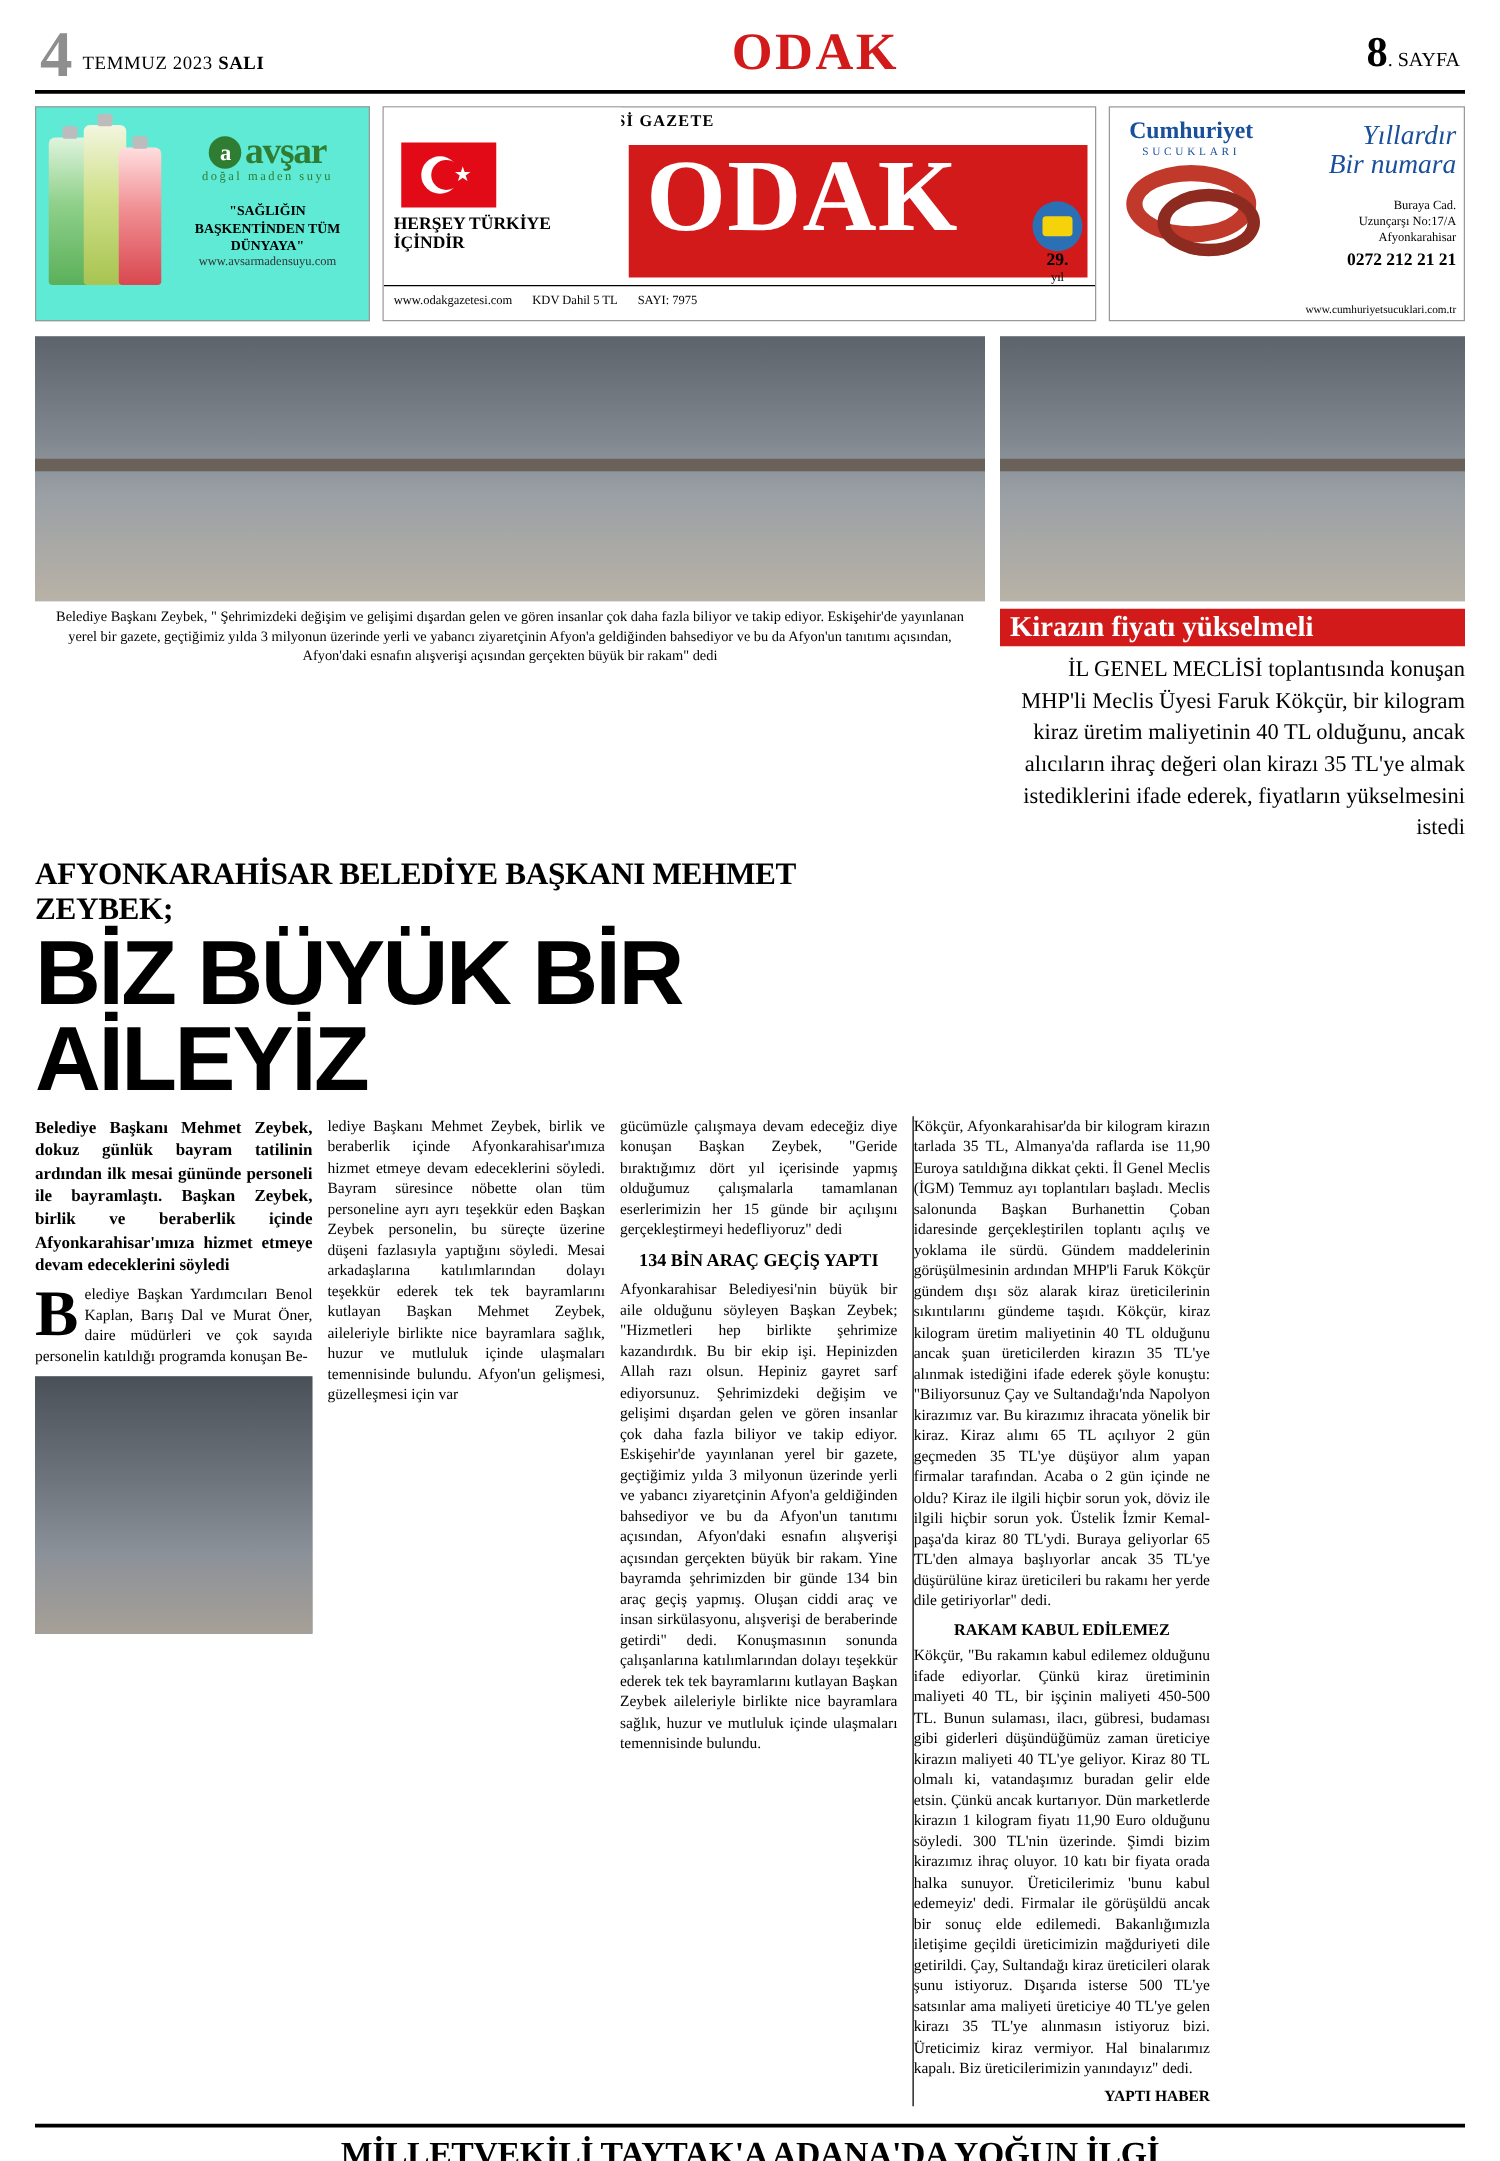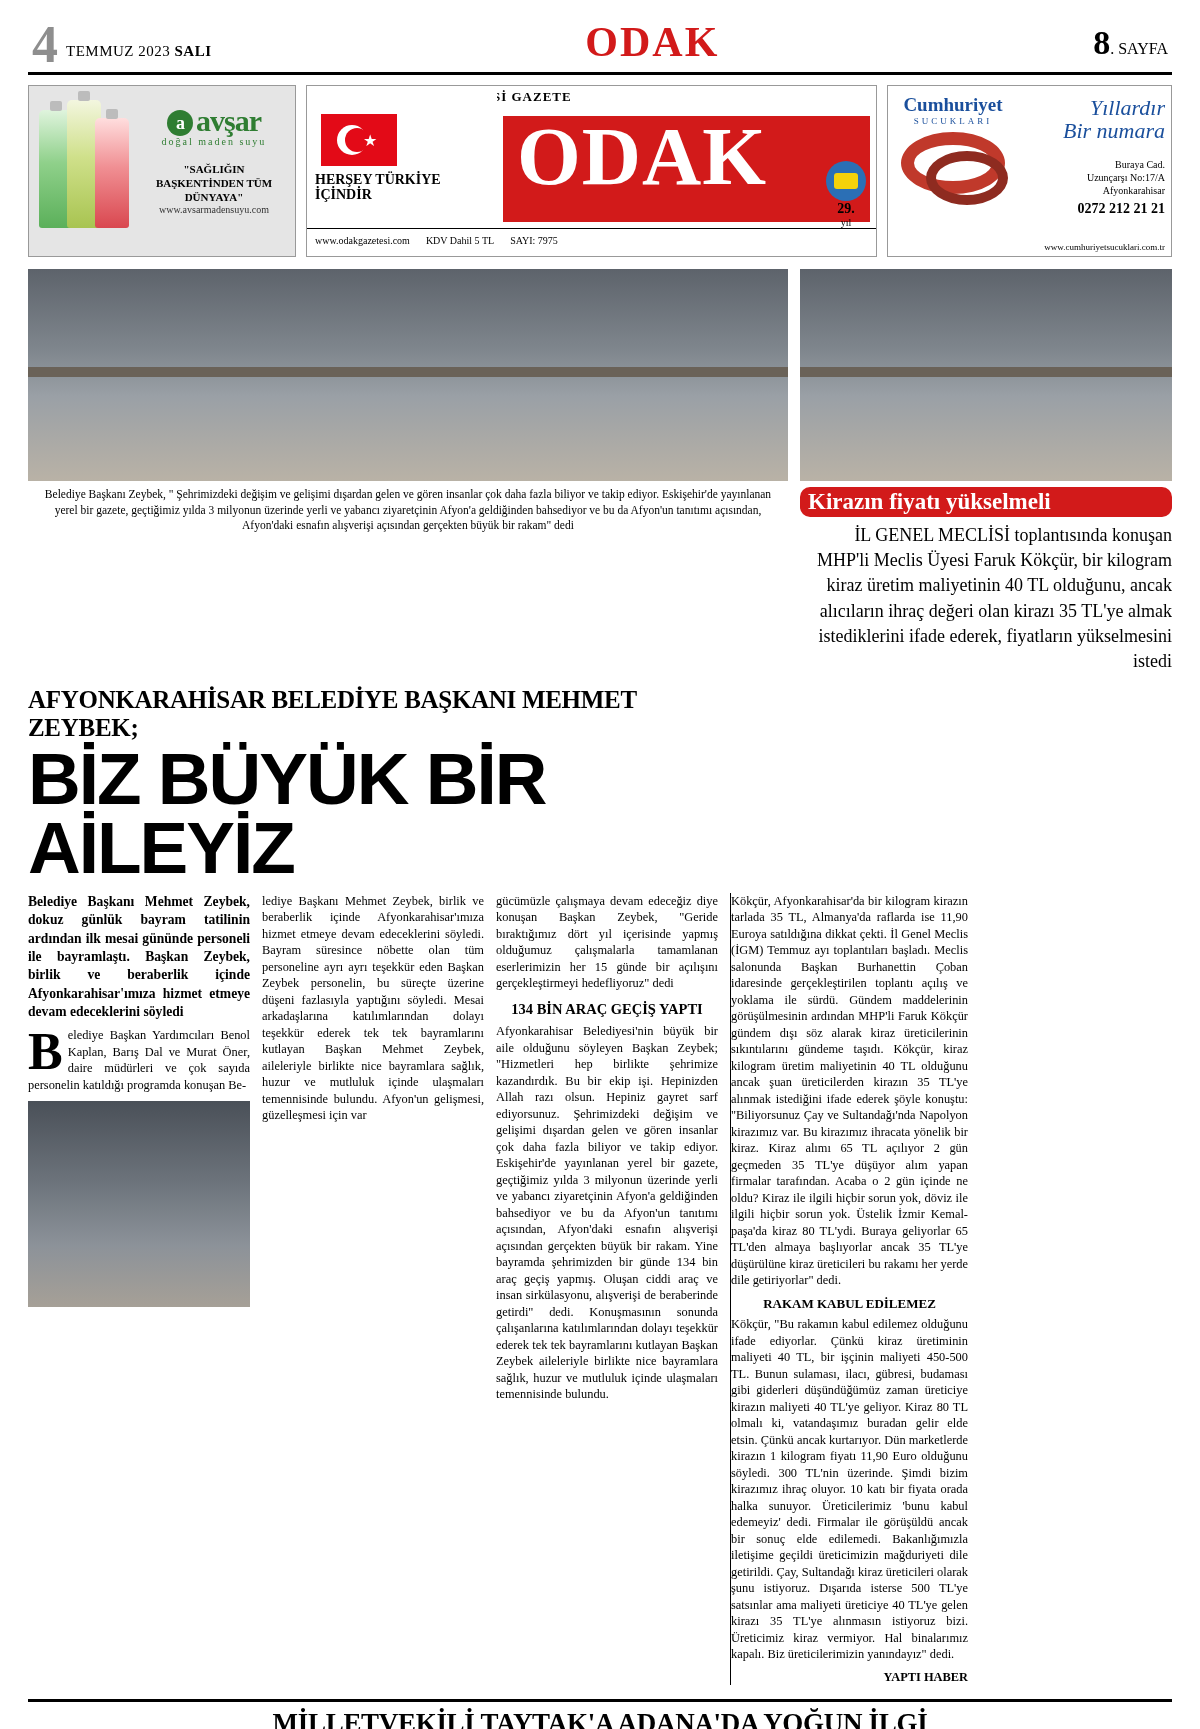--- a/index.html
+++ b/index.html
@@ -18,21 +18,21 @@
   .top-left { display:flex; align-items:flex-end; gap:8px; }
   .top-page-num { font-size:52px; font-weight:bold; color:#8e8e8e; line-height:0.8; font-family:"Liberation Serif", serif; }
   .top-date { font-size:15px; letter-spacing:0.5px; padding-bottom:6px; }
   .top-date b { font-weight:bold; }
   .top-center { font-size:42px; font-weight:bold; color:#d21a1a; letter-spacing:2px; font-family:"Liberation Serif", serif; }
   .top-right { font-size:16px; padding-bottom:4px; }
   .top-right .num { font-size:34px; font-weight:bold; }
 
   
   .adrow { display:flex; gap:10px; margin-top:10px; height:172px; }
-  .ad-left { width:268px; border:1px solid #999; position:relative; overflow:hidden; background:#e5e5e5; }
+  .ad-left { width:268px; border:1px solid #999; position:relative; overflow:hidden; background:#5eead4; }
   .ad-mid { flex:1; border:1px solid #999; position:relative; background:#fff; overflow:hidden; }
   .ad-right { width:285px; border:1px solid #999; position:relative; background:#fff; overflow:hidden; }
 
   .avsar-bottles { position:absolute; left:8px; top:10px; width:96px; height:132px; }
   .bottle { position:absolute; bottom:0; width:34px; border-radius:5px 5px 3px 3px; }
   .b1 { left:2px; height:118px; background:linear-gradient(180deg,#dff4dd 0%,#8fd08a 45%,#5bb05a 100%); }
   .b2 { left:30px; height:128px; background:linear-gradient(180deg,#f3f6df 0%,#cfe08a 45%,#a8c451 100%); }
   .b3 { left:58px; height:110px; background:linear-gradient(180deg,#ffdede 0%,#f08f93 45%,#d9474f 100%); }
   .bottle:after { content:""; position:absolute; top:-9px; left:11px; width:12px; height:10px; background:#bcbcbc; border-radius:2px; }
   .avsar-text { position:absolute; left:112px; top:18px; right:8px; text-align:center; }
@@ -72,21 +72,21 @@
   
   .photorow { display:flex; gap:12px; margin-top:12px; }
   .ph-main { width:760px; }
   .ph-side { flex:1; }
   .photo { width:100%; background:#8d949b; position:relative; overflow:hidden; }
   .ph-main .photo { height:212px; }
   .ph-side .photo { height:212px; }
   .meet-bg { position:absolute; inset:0; background:linear-gradient(180deg,#5d636b 0%,#7f868d 38%,#9aa0a6 60%,#b9b2a6 100%); }
   .meet-bg:before { content:""; position:absolute; left:0; right:0; top:46%; height:10px; background:#6a6258; }
   .caption { font-size:11.5px; line-height:1.35; text-align:center; margin-top:6px; padding:0 6px; }
-  .side-head { background:#d21a1a; color:#fff; font-size:23px; font-weight:bold; padding:2px 8px; margin-top:6px; font-family:"Liberation Serif", serif;border-radius:10px; }
+  .side-head { background:#d21a1a; color:#fff; font-size:23px; font-weight:bold; padding:2px 8px; margin-top:6px; font-family:"Liberation Serif", serif; }
   .side-lead { font-size:18px; line-height:1.4; text-align:right; margin-top:6px; }
 
   
   .kicker { font-size:25px; font-weight:bold; margin-top:12px; letter-spacing:-0.3px; }
   .hl-wrap { display:flex; gap:12px; }
   .hl-left { width:700px; }
   .headline { font-size:73px; font-weight:bold; letter-spacing:-2px; line-height:0.95; margin-top:2px; font-family:"Liberation Sans", sans-serif; }
 
   
   .body-area { display:flex; gap:12px; margin-top:10px; }

